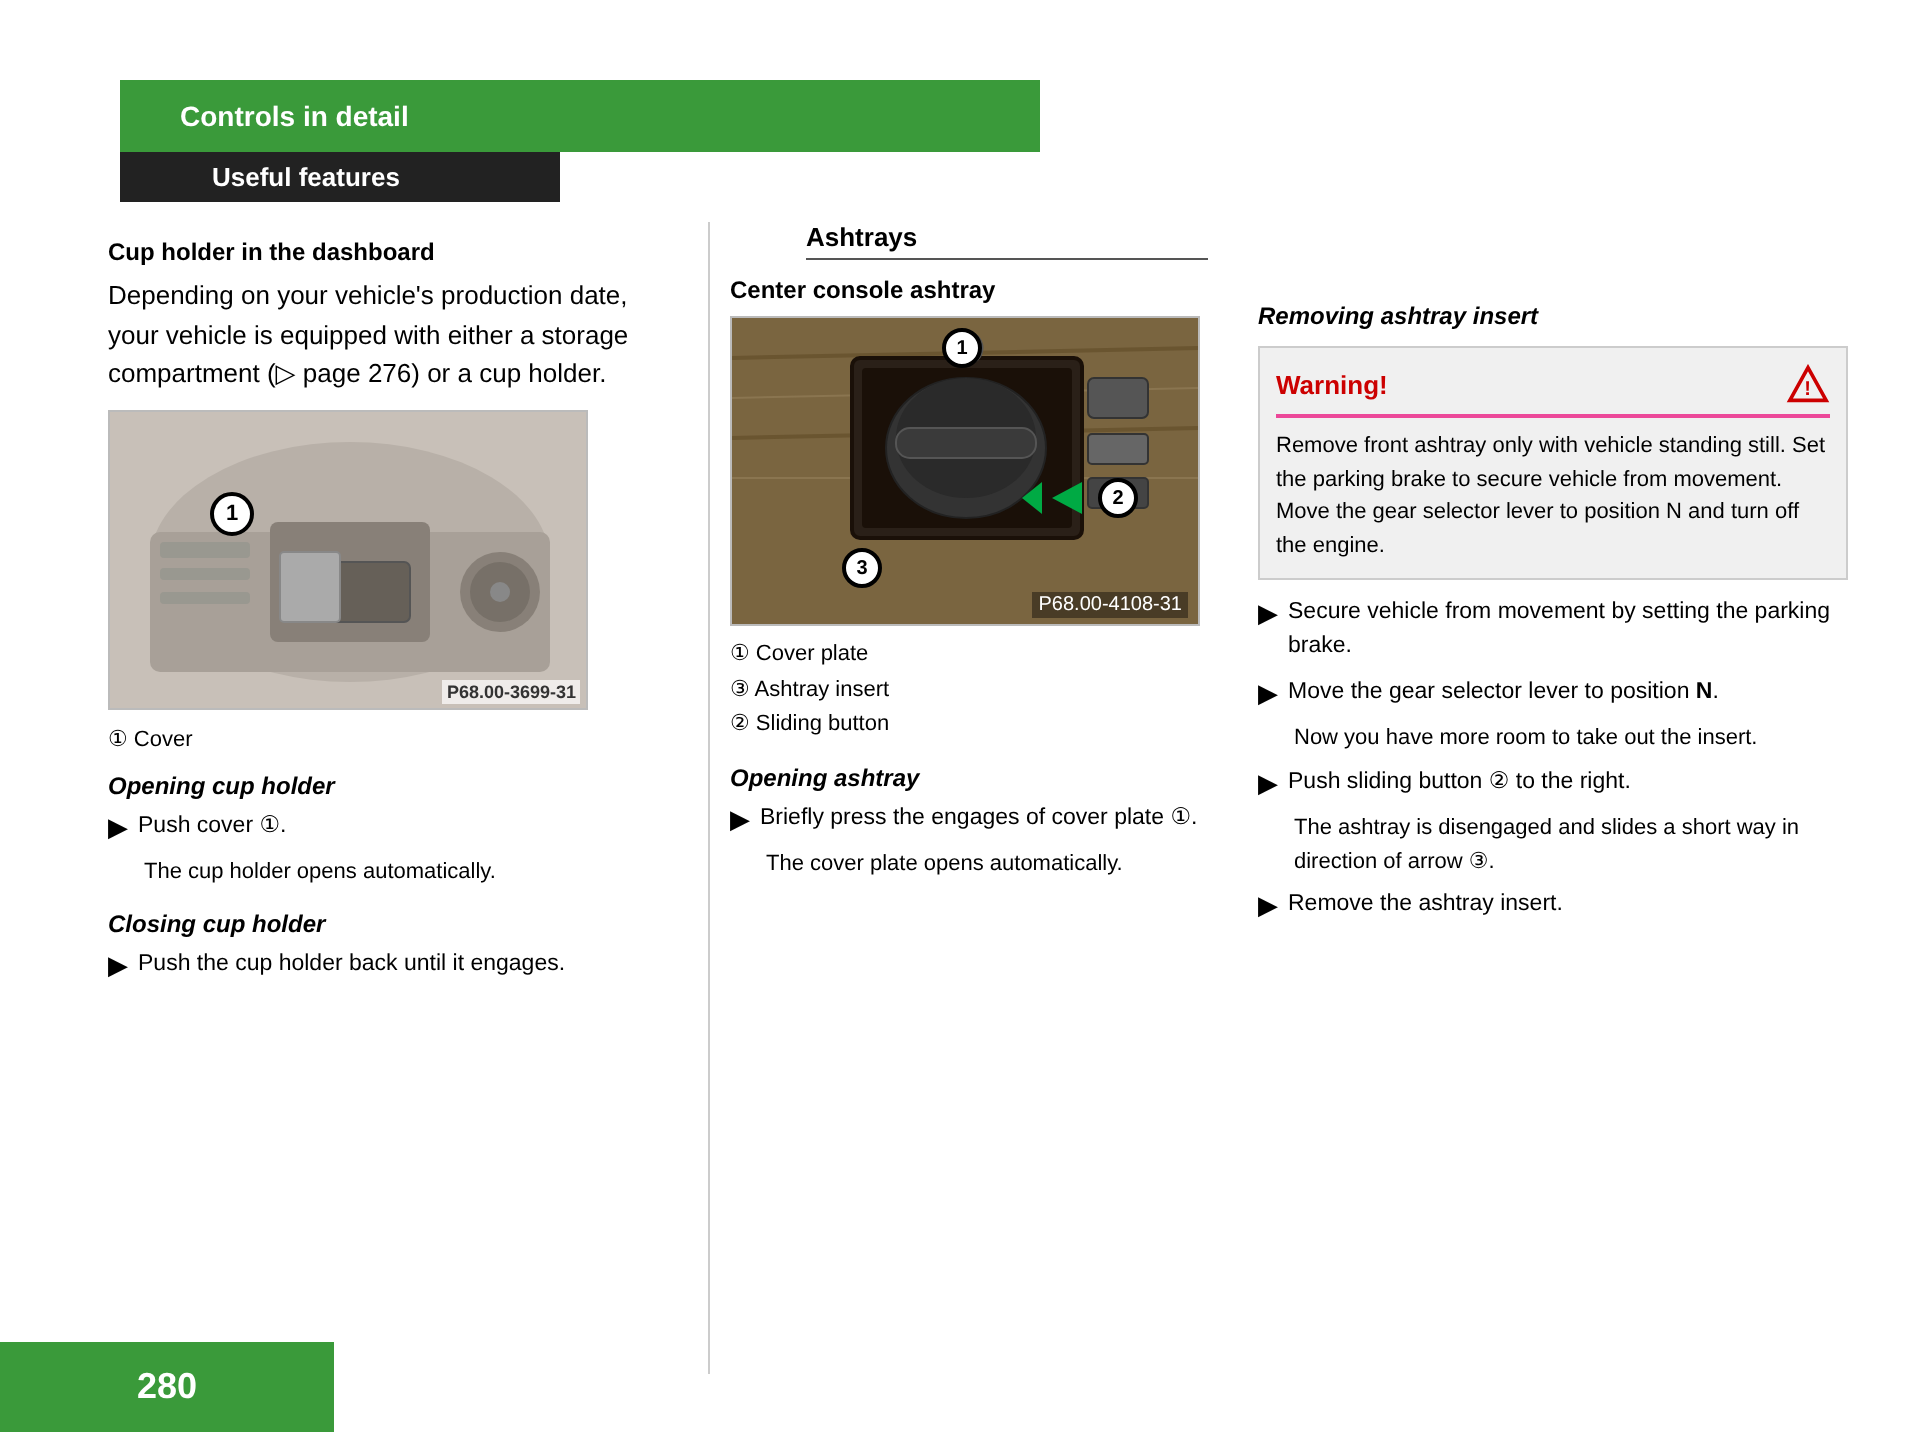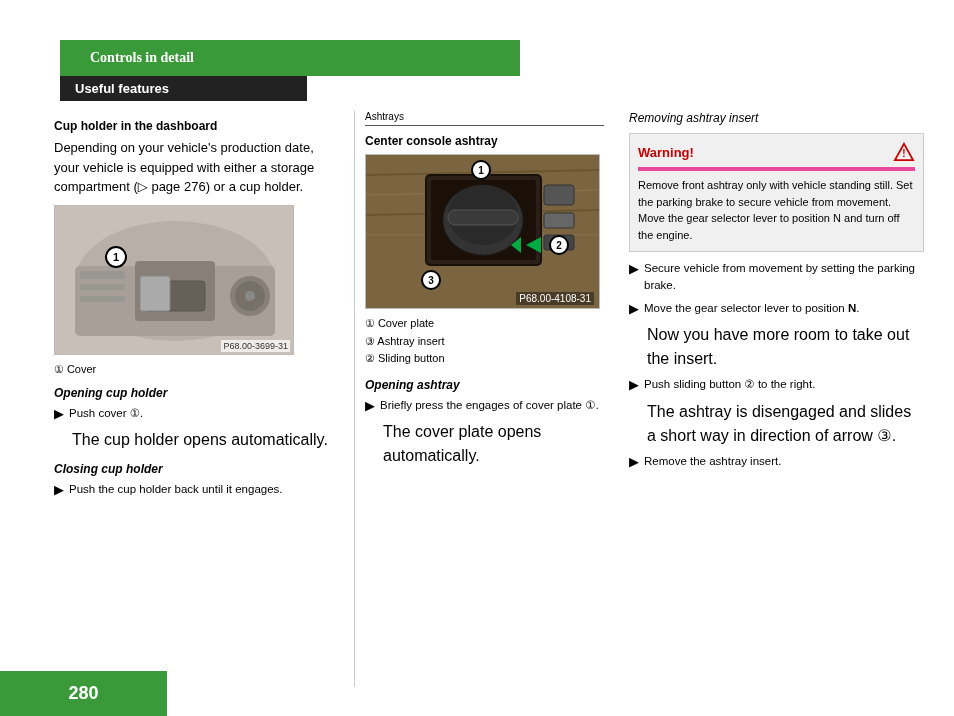--- a/index.html
+++ b/index.html
@@ -16,30 +16,29 @@
     
     .header-green {
       background: #3a9a3a;
       color: #fff;
       font-weight: bold;
       font-size: 14px;
       padding: 10px 30px;
       width: 460px;
       margin-left: 30px;
       margin-top: 20px;
-      font-family: Liberation Serif, serif;
     }
     .header-black {
       background: #222;
       color: #fff;
       font-weight: bold;
       font-size: 13px;
-      padding: 5px 15px;
+      padding: 5px 46px;
       margin-left: 30px;
-      width: 247px;
+      width: 220px;
     }
 
     
     .main-content {
       display: flex;
       flex-direction: row;
       padding: 10px 30px 10px 30px;
       gap: 0px;
       height: calc(716px - 120px);
       justify-content: flex-end;
@@ -140,33 +139,34 @@
       flex-shrink: 0;
       margin-top: -1px;
     }
 
     .bullet-text {
       flex: 1;
     }
 
     .sub-text {
       margin-left: 18px;
-      font-size: 16px;
+      font-size: 11px;
       line-height: 1.5;
       margin-bottom: 4px;
     }
 
     
     .section-header-line {
-      font-size: 10px;
-      font-weight: normal;
+      font-size: 13px;
+      font-weight: bold;
       border-bottom: 1.5px solid #555;
       padding-bottom: 3px;
       margin-bottom: 6px;
       margin-top: 0;
+      margin-left: 38px;
     }
 
     
     .ashtray-image {
       width: 235px;
       height: 155px;
       background: linear-gradient(135deg, #7a6a5a 0%, #5a4a3a 40%, #8a7a6a 70%, #4a3a2a 100%);
       margin: 6px 0;
       position: relative;
       border: 1px solid #bbb;
@@ -194,21 +194,21 @@
       background: #f0f0f0;
       border: 1px solid #ccc;
       padding: 8px;
       margin: 8px 0;
     }
 
     .warning-header {
       display: flex;
       align-items: center;
       justify-content: space-between;
-      border-bottom: 4px solid #ec4899;
+      border-bottom: 2px solid #ec4899;
       padding-bottom: 5px;
       margin-bottom: 6px;
       gap: 20px;
     }
 
     .warning-label {
       color: #cc0000;
       font-weight: bold;
       font-size: 13px;
     }
@@ -219,23 +219,24 @@
     }
 
     .warning-text {
       font-size: 11px;
       line-height: 1.5;
     }
 
     
     .italic-title-right {
       font-style: italic;
-      font-weight: normal;
+      font-weight: bold;
       font-size: 12px;
       margin-bottom: 6px;
+      margin-top: 40px;
     }
 
     
     .bold-n { font-weight: bold; }
 
     
     .footer {
       position: absolute;
       bottom: 0;
       left: 0;
@@ -269,20 +270,21 @@
     }
 
     .car-img-code {
       position: absolute;
       bottom: 2px;
       right: 3px;
       font-size: 9px;
       color: #333;
       background: rgba(255,255,255,0.7);
       padding: 1px 2px;
+      font-weight: bold;
     }
 
     
   </style>
 </head>
 <body>
 
 <div style="padding-top: 20px; padding-left: 30px;">
   <div class="header-green">
     <span>Controls in detail</span>

